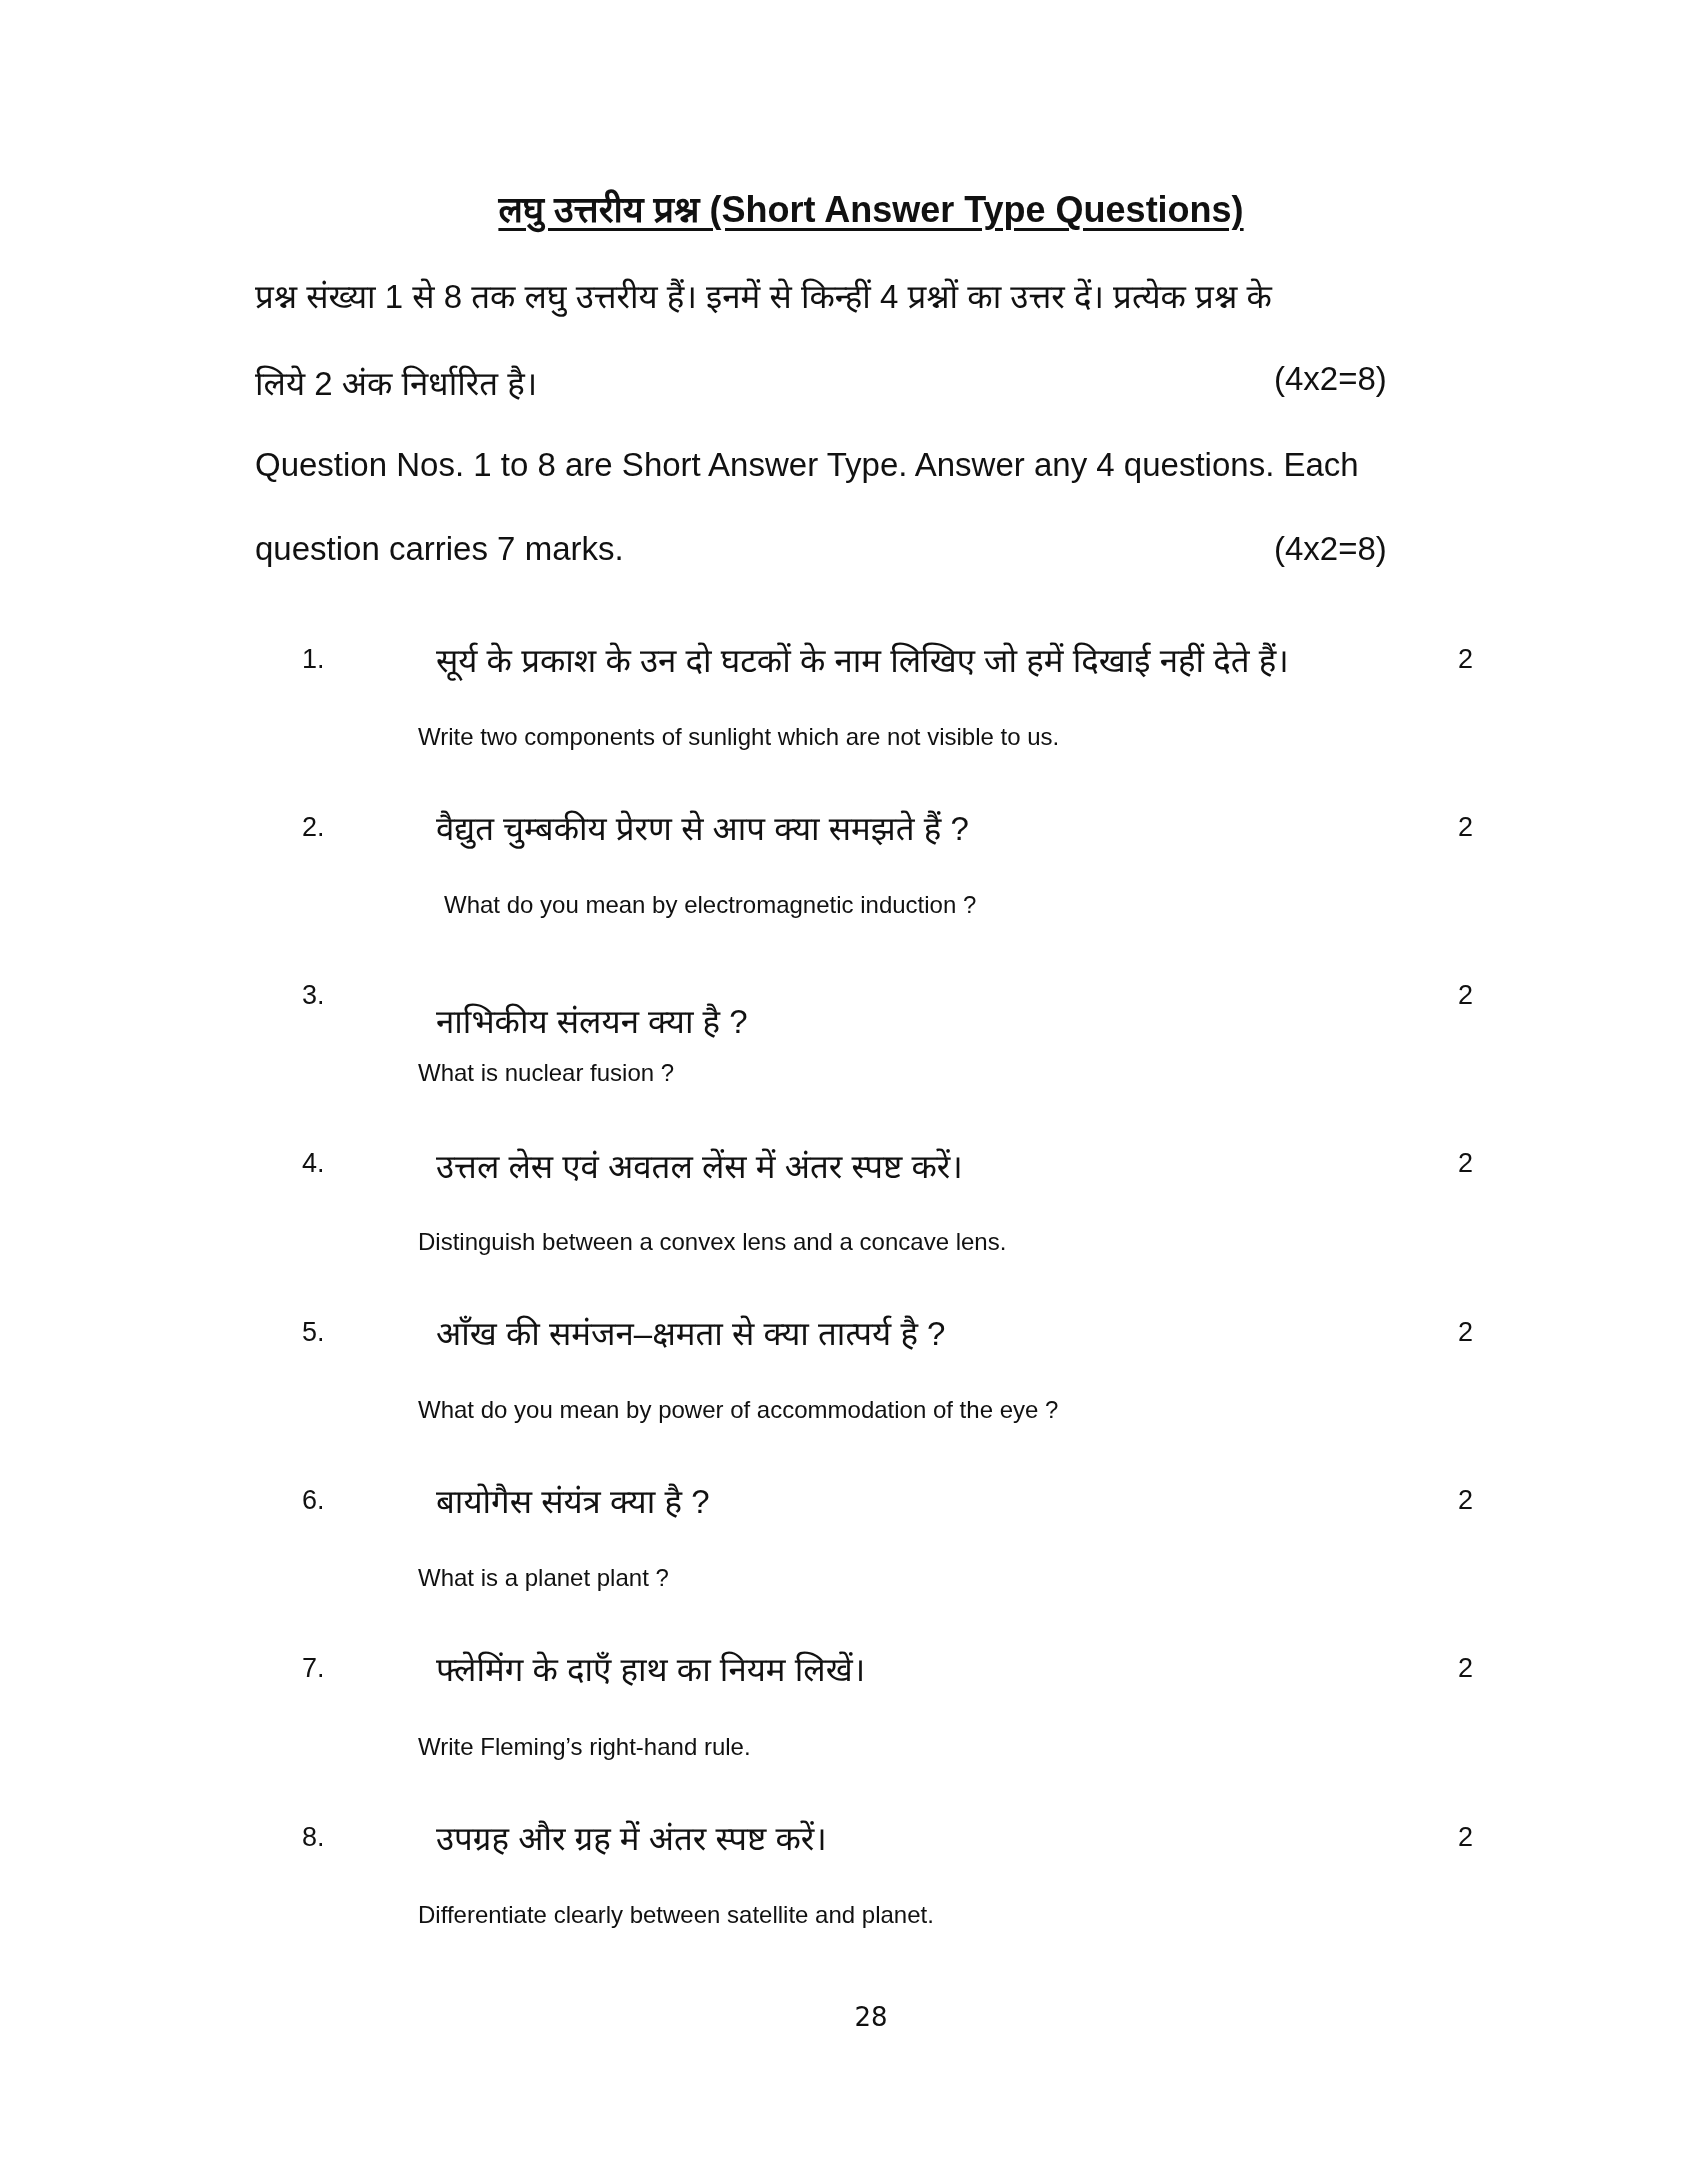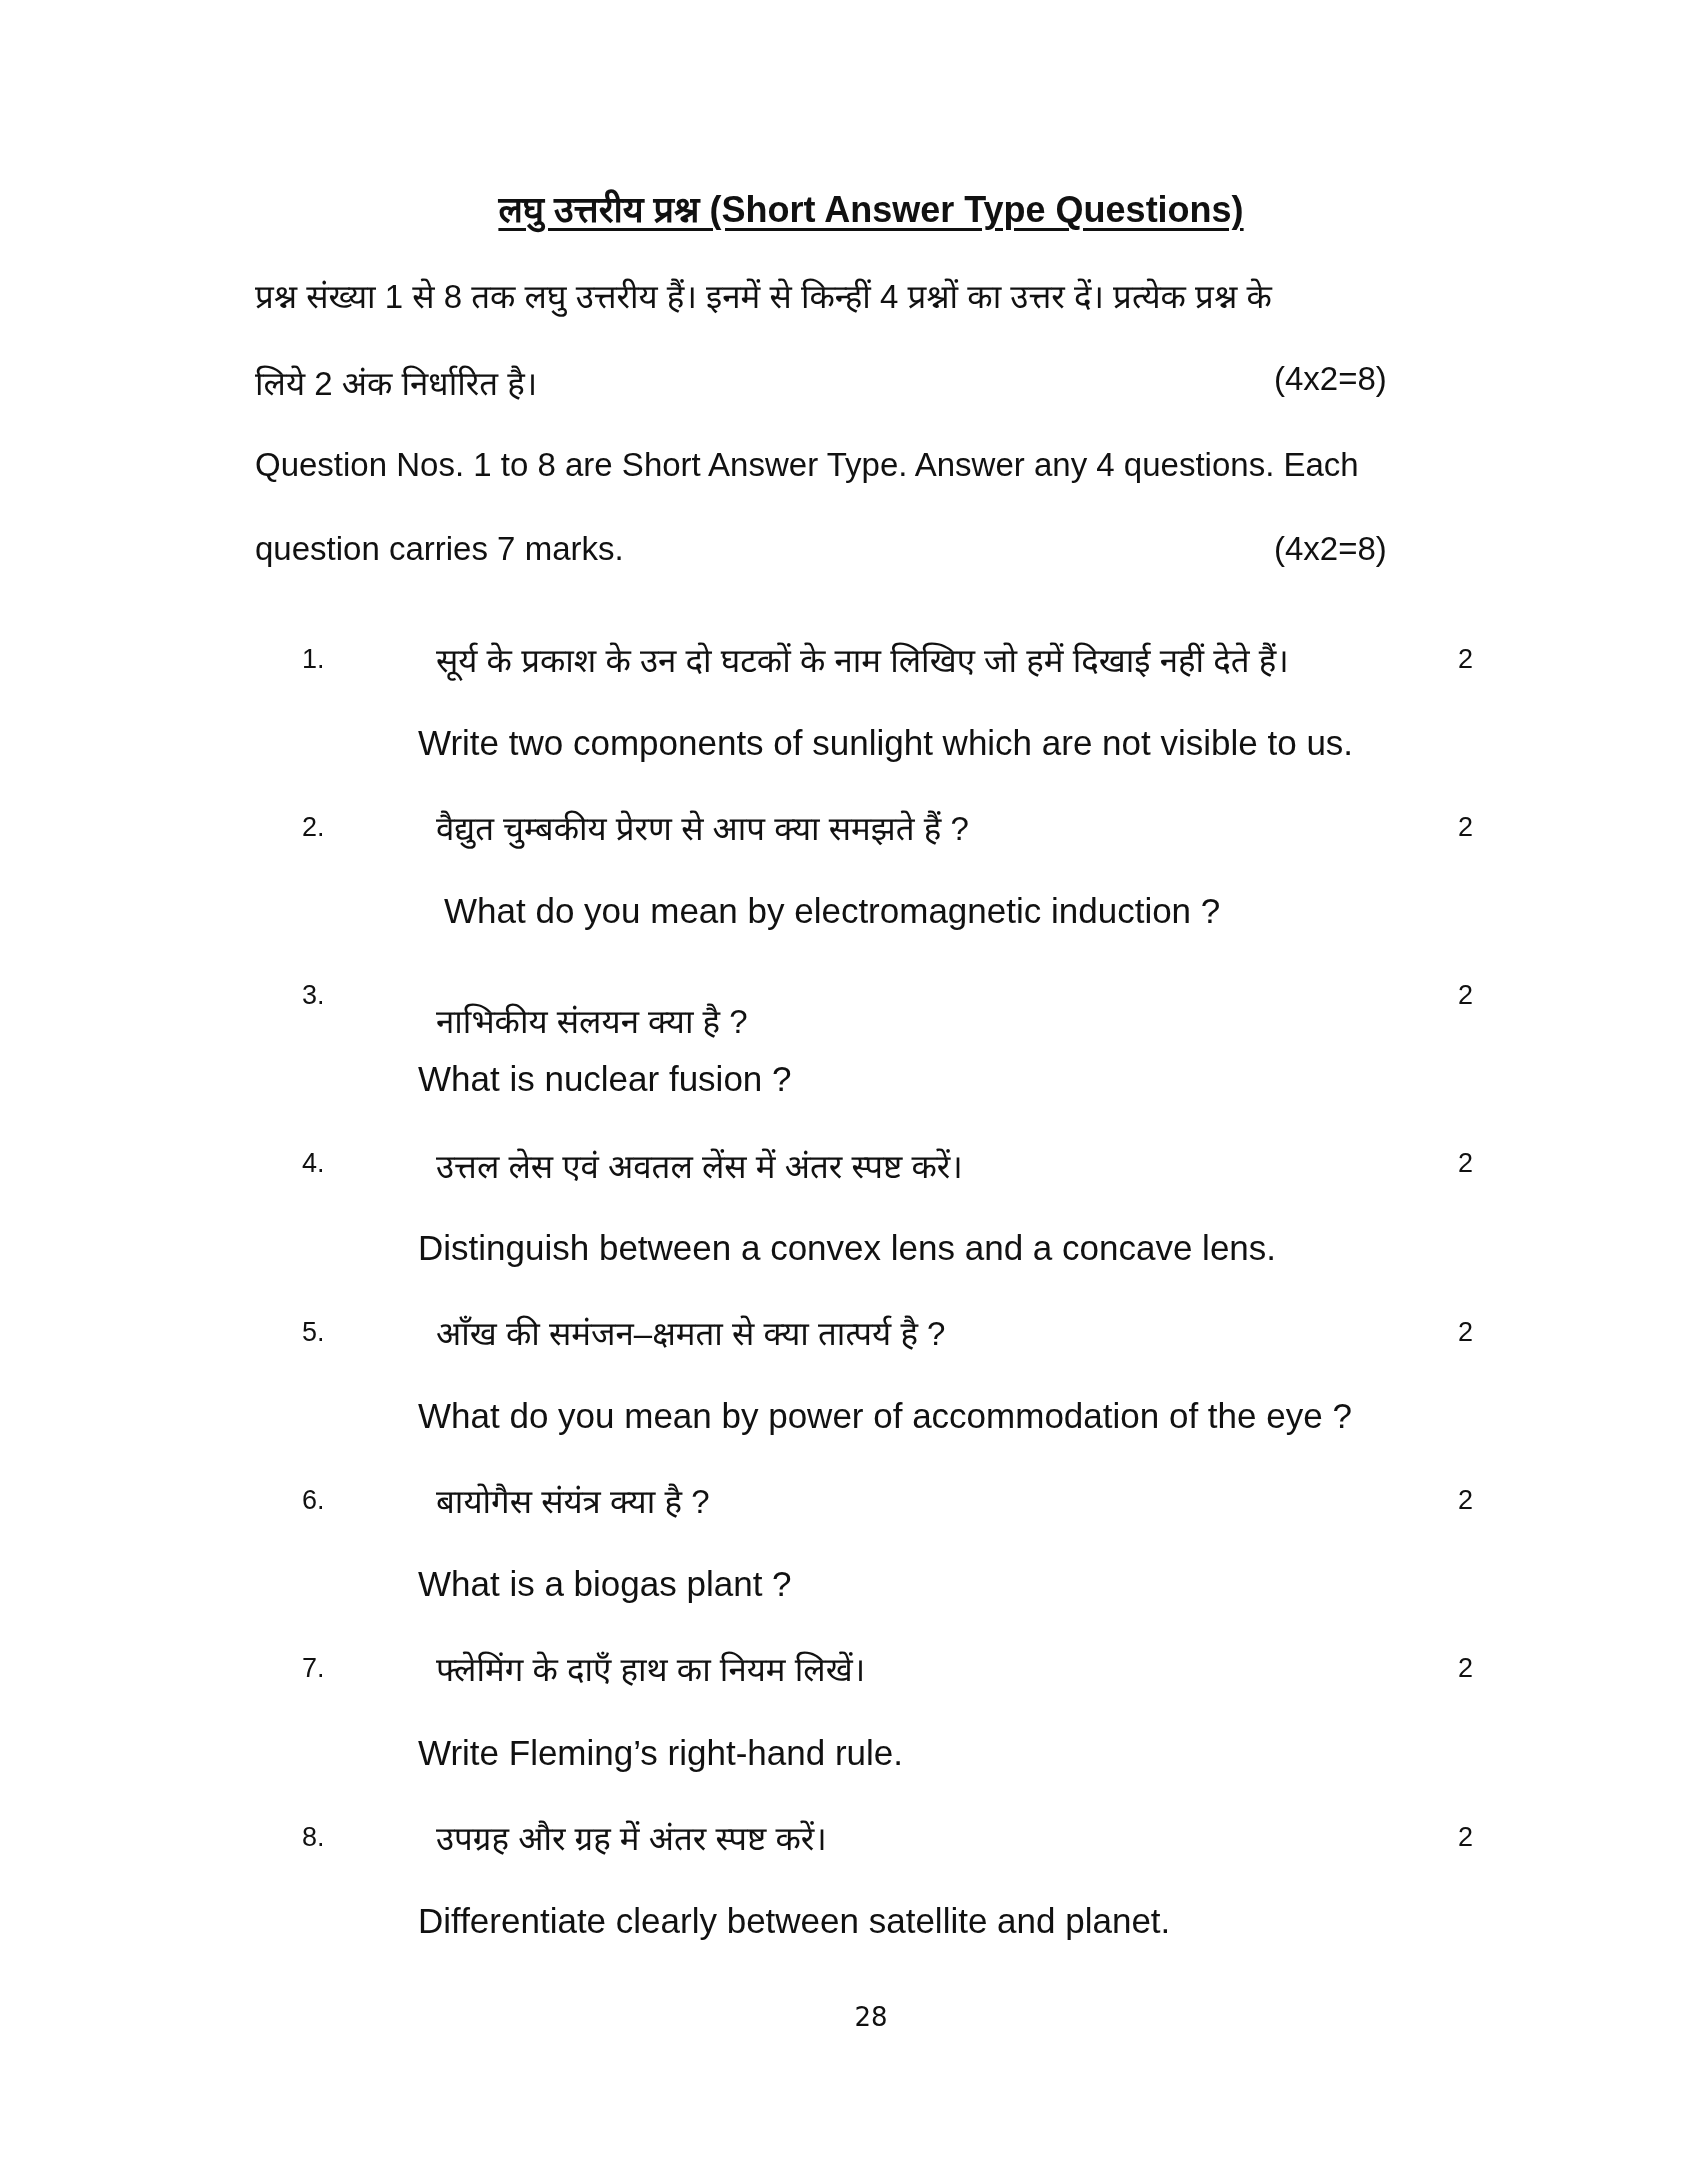--- a/index.html
+++ b/index.html
@@ -5,21 +5,21 @@
   html, body { margin: 0; padding: 0; background: #ffffff; }
   body { width: 1683px; height: 2178px; position: relative; overflow: hidden;
          font-family: "Liberation Sans", "DejaVu Sans", sans-serif; color: #111; }
   .abs { position: absolute; white-space: nowrap; }
   .title { left: 0; width: 1742px; text-align: center; top: 184px; font-size: 36px; font-weight: bold;
            text-decoration: underline; text-decoration-thickness: 3px; text-underline-offset: 6px; }
   .para { left: 255px; font-size: 33px; }
   .marks-total { left: 1274px; font-size: 33px; }
   .qnum { left: 302px; font-size: 27px; }
   .qhi { left: 418px; font-size: 33px; margin-left: 18px; }
-  .qen { left: 418px; font-size: 35px; }
+  .qen { left: 418px; font-size: 24px; }
   .qmark { left: 1458px; font-size: 27px; }
   .pageno { left: 0; width: 1742px; text-align: center; top: 2002px; font-size: 26px;
             font-family: "DejaVu Sans", sans-serif; }
   .just { width: 1228px; display: flex; justify-content: space-between; }
 </style>
 </head>
 <body>
 
 <div>
   <div class="abs title">लघु उत्तरीय प्रश्न (Short Answer Type Questions)</div>
@@ -55,21 +55,21 @@
   <div class="abs qen" style="top:1228px;">Distinguish between a convex lens and a concave lens.</div>
 
   <div class="abs qnum" style="top:1317px;">5.</div>
   <div class="abs qhi" style="top:1310px;">आँख की समंजन–क्षमता से क्या तात्पर्य है ?</div>
   <div class="abs qmark" style="top:1317px;">2</div>
   <div class="abs qen" style="top:1396px;">What do you mean by power of accommodation of the eye ?</div>
 
   <div class="abs qnum" style="top:1485px;">6.</div>
   <div class="abs qhi" style="top:1478px;">बायोगैस संयंत्र क्या है ?</div>
   <div class="abs qmark" style="top:1485px;">2</div>
-  <div class="abs qen" style="top:1564px;">What is a biogas plant ?</div>
+  <div class="abs qen" style="top:1564px;">What is a planet plant ?</div>
 
   <div class="abs qnum" style="top:1653px;">7.</div>
   <div class="abs qhi" style="top:1646px;">फ्लेमिंग के दाएँ हाथ का नियम लिखें।</div>
   <div class="abs qmark" style="top:1653px;">2</div>
   <div class="abs qen" style="top:1733px;">Write Fleming’s  right-hand rule.</div>
 
   <div class="abs qnum" style="top:1822px;">8.</div>
   <div class="abs qhi" style="top:1815px;">उपग्रह और ग्रह में अंतर स्पष्ट करें।</div>
   <div class="abs qmark" style="top:1822px;">2</div>
   <div class="abs qen" style="top:1901px;">Differentiate clearly between satellite and planet.</div>

